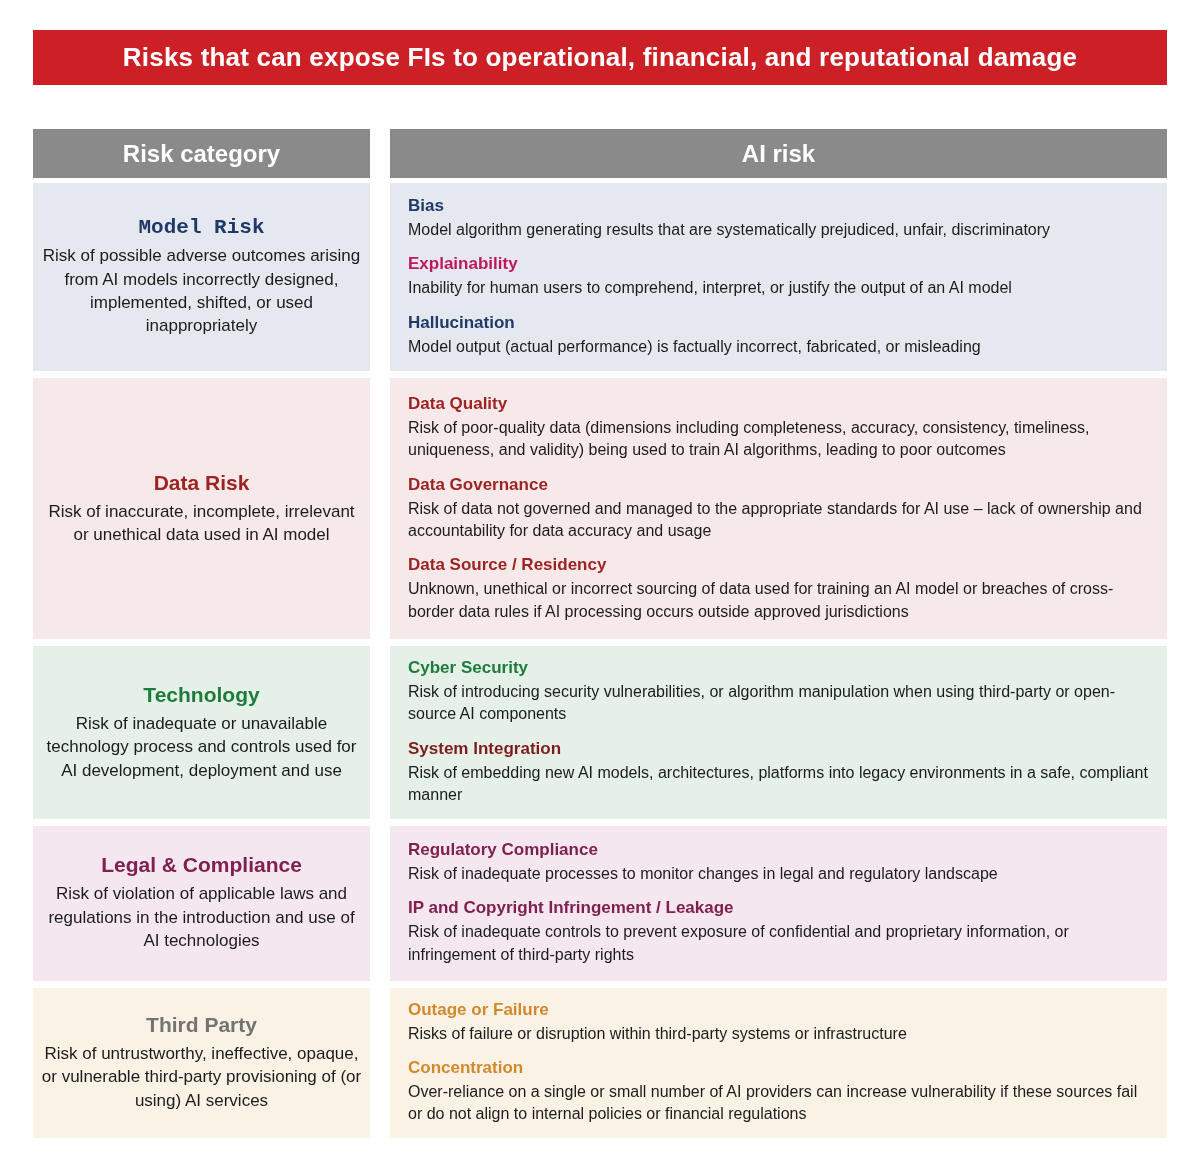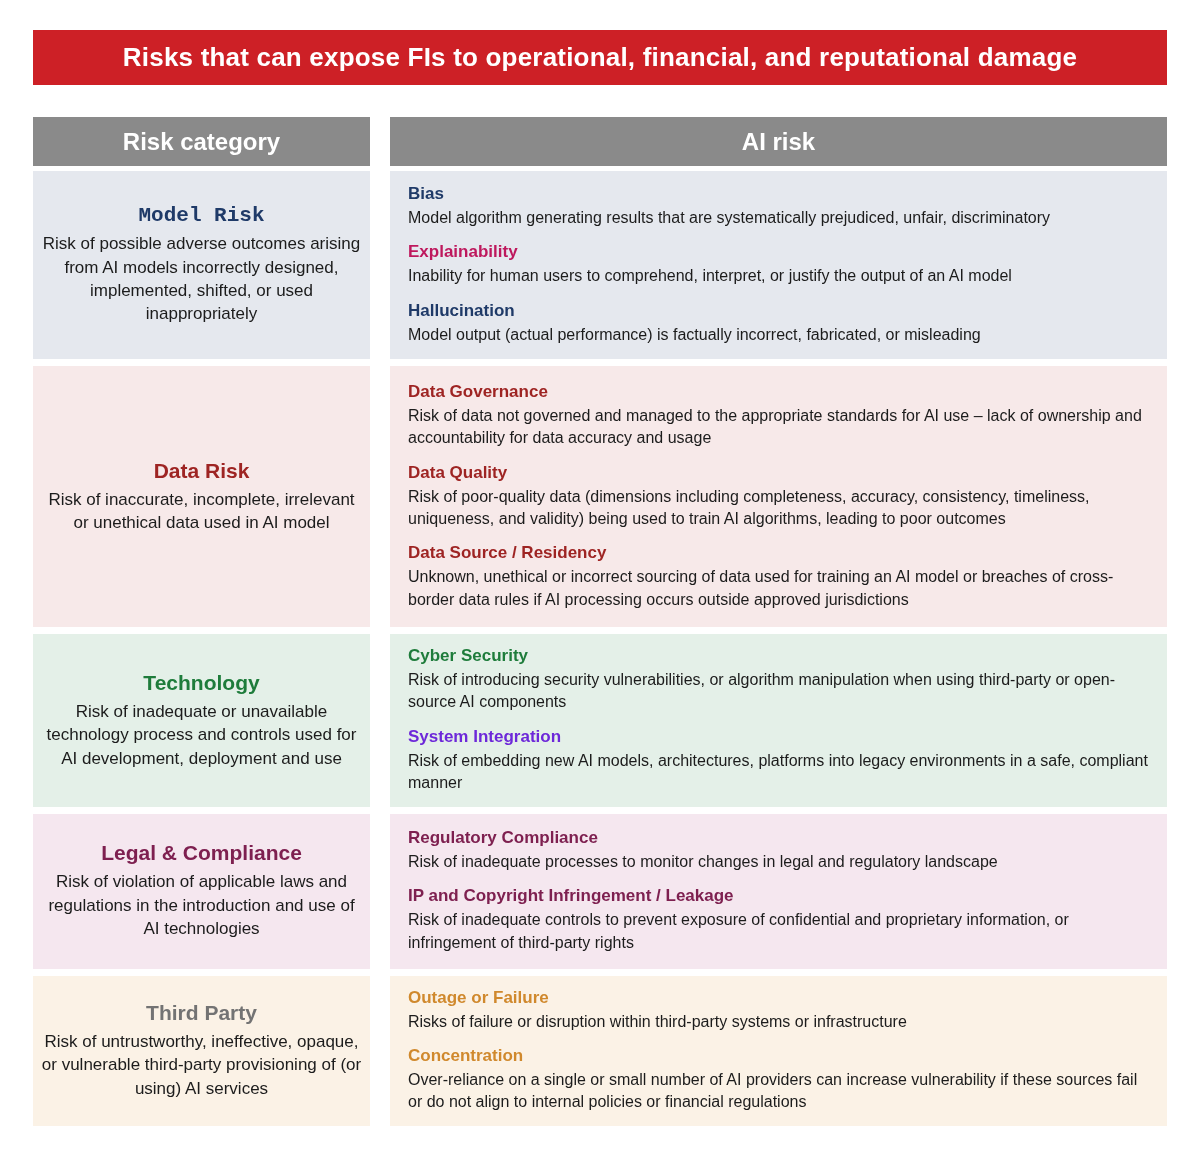--- a/index.html
+++ b/index.html
@@ -15,21 +15,21 @@
     background: #cd2026;
     color: #ffffff;
     min-height: 55px;
     display: flex;
     align-items: center;
     justify-content: center;
     text-align: center;
     font-size: 26px;
     font-weight: bold;
     letter-spacing: 0.2px;
-    margin-bottom: 32px;
+    margin-bottom: 44px;
   }
 
   .grid-row {
     display: grid;
     grid-template-columns: 337px 777px;
     column-gap: 20px;
     margin-bottom: 7px;
   }
   .grid-row.header-row { margin-bottom: 5px; }
 
@@ -125,46 +125,46 @@
     </div>
   </section>
 
   <section class="grid-row row-1">
     <div class="category-cell" style="background-color: rgb(247, 233, 233);">
       <h3 class="category-title" style="color: rgb(158, 36, 35);">Data Risk</h3>
       <p class="category-desc">Risk of inaccurate, incomplete, irrelevant or unethical data used in AI model</p>
     </div>
     <div class="risk-cell" style="background-color: rgb(247, 233, 233);">
       <div class="risk-item">
+        <h4 class="risk-name" style="color: rgb(158, 36, 35);">Data Quality</h4>
+        <p class="risk-desc">Risk of poor-quality data (dimensions including completeness, accuracy, consistency, timeliness, uniqueness, and validity) being used to train AI algorithms, leading to poor outcomes</p>
+      </div>
+      <div class="risk-item">
         <h4 class="risk-name" style="color: rgb(158, 36, 35);">Data Governance</h4>
         <p class="risk-desc">Risk of data not governed and managed to the appropriate standards for AI use – lack of ownership and accountability for data accuracy and usage</p>
-      </div>
-      <div class="risk-item">
-        <h4 class="risk-name" style="color: rgb(158, 36, 35);">Data Quality</h4>
-        <p class="risk-desc">Risk of poor-quality data (dimensions including completeness, accuracy, consistency, timeliness, uniqueness, and validity) being used to train AI algorithms, leading to poor outcomes</p>
       </div>
       <div class="risk-item">
         <h4 class="risk-name" style="color: rgb(158, 36, 35);">Data Source / Residency</h4>
         <p class="risk-desc">Unknown, unethical or incorrect sourcing of data used for training an AI model or breaches of cross-border data rules if AI processing occurs outside approved jurisdictions</p>
       </div>
     </div>
   </section>
 
   <section class="grid-row row-2">
     <div class="category-cell" style="background-color: rgb(228, 240, 232);">
       <h3 class="category-title" style="color: rgb(30, 124, 59);">Technology</h3>
       <p class="category-desc">Risk of inadequate or unavailable technology process and controls used for AI development, deployment and use</p>
     </div>
     <div class="risk-cell" style="background-color: rgb(228, 240, 232);">
       <div class="risk-item">
         <h4 class="risk-name" style="color: rgb(30, 124, 59);">Cyber Security</h4>
         <p class="risk-desc">Risk of introducing security vulnerabilities, or algorithm manipulation when using third-party or open-source AI components</p>
       </div>
       <div class="risk-item">
-        <h4 class="risk-name" style="color: #6d28d9;">System Integration</h4>
+        <h4 class="risk-name" style="color: #7f1d1d;">System Integration</h4>
         <p class="risk-desc">Risk of embedding new AI models, architectures, platforms into legacy environments in a safe, compliant manner</p>
       </div>
     </div>
   </section>
 
   <section class="grid-row row-3">
     <div class="category-cell" style="background-color: rgb(245, 231, 239);">
       <h3 class="category-title" style="color: rgb(126, 32, 80);">Legal &amp; Compliance</h3>
       <p class="category-desc">Risk of violation of applicable laws and regulations in the introduction and use of AI technologies</p>
     </div>

